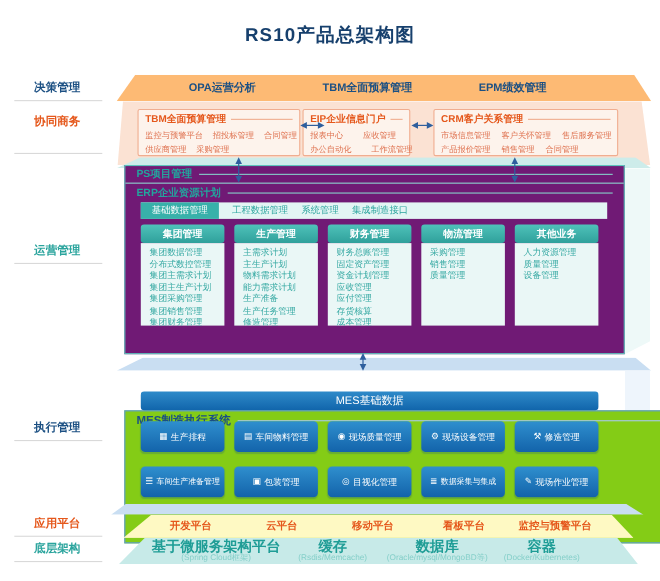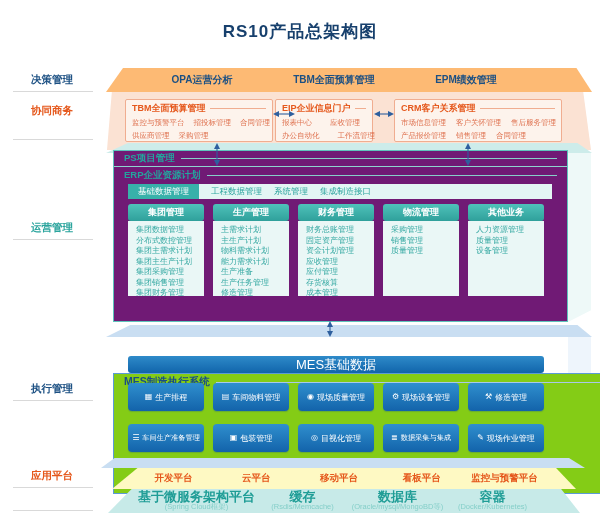--- a/index.html
+++ b/index.html
@@ -51,21 +51,21 @@
   .ci{font-size:8px;line-height:10.5px;color:#36a9a3;white-space:nowrap;}
   
   .mes-face{left:106px;top:325px;width:486px;height:12px;background:#c9def2;
     clip-path:polygon(5% 0,97% 0,100% 100%,0 100%);}
   .mes-side{left:568px;top:337px;width:23px;height:118px;background:#eef5fc;
     clip-path:polygon(0 0,100% 0,100% 90%,0 100%);}
   .mes-box{left:113px;top:337px;width:519px;height:121px;background:#84cc16;border:1px solid #5c9bd6;box-sizing:border-box;margin-top:36px;}
   .leg-mes .t{font-size:10.5px;font-weight:bold;color:#1a4e85;}
   .leg-mes .ln{background:#a9c9e8;}
   .mes-bar{left:128px;top:356px;width:416px;height:17px;border-radius:3px;text-align:center;line-height:17px;
-    color:#fff;font-size:13px;background:linear-gradient(180deg,#2e8ac9,#1165ab);}
+    color:#fff;font-size:10px;background:linear-gradient(180deg,#2e8ac9,#1165ab);}
   .mbtn{position:absolute;width:76px;height:28px;border-radius:4px;display:flex;align-items:center;justify-content:center;
     gap:3px;color:#fff;background:linear-gradient(180deg,#2f8fce,#1363aa);box-shadow:0 1px 1px rgba(20,80,140,.25);}
   .mbtn .mi{font-size:8px;line-height:8px;}
   .mbtn .ml{font-size:8px;white-space:nowrap;}
   .mbtn.small .ml{font-size:7.2px;}
   .mes-bottom{left:100px;top:458px;width:486px;height:10px;background:#c9def2;
     clip-path:polygon(3% 0,96.5% 0,99.8% 100%,0.2% 100%);}
   
   .band-app{left:112px;top:468px;width:464px;height:21px;background:#fef9c3;
     clip-path:polygon(5.5% 0,95.7% 0,100% 100%,0 100%);
@@ -90,20 +90,21 @@
   <div class="abs slabel c-navy" style="top:73px">决策管理</div>
   <div class="abs sline" style="top:91px"></div>
   <div class="abs slabel c-orange" style="top:104px">协同商务</div>
   <div class="abs sline" style="top:139px"></div>
   <div class="abs slabel c-teal" style="top:221px">运营管理</div>
   <div class="abs sline" style="top:239px"></div>
   <div class="abs slabel c-navy" style="top:382px">执行管理</div>
   <div class="abs sline" style="top:400px"></div>
   <div class="abs slabel c-orange" style="top:469px">应用平台</div>
   <div class="abs sline" style="top:487px"></div>
+  <div class="abs slabel c-teal" style="top:492px">底层架构</div>
   <div class="abs sline" style="top:510px"></div>
 
   <div class="abs band-decision">
     <span>OPA运营分析</span>
     <span>TBM全面预算管理</span>
     <span>EPM绩效管理</span>
   </div>
 
   <div class="abs band-collab"></div>
   <div class="cbox srm" style="left:125px;width:148px">

